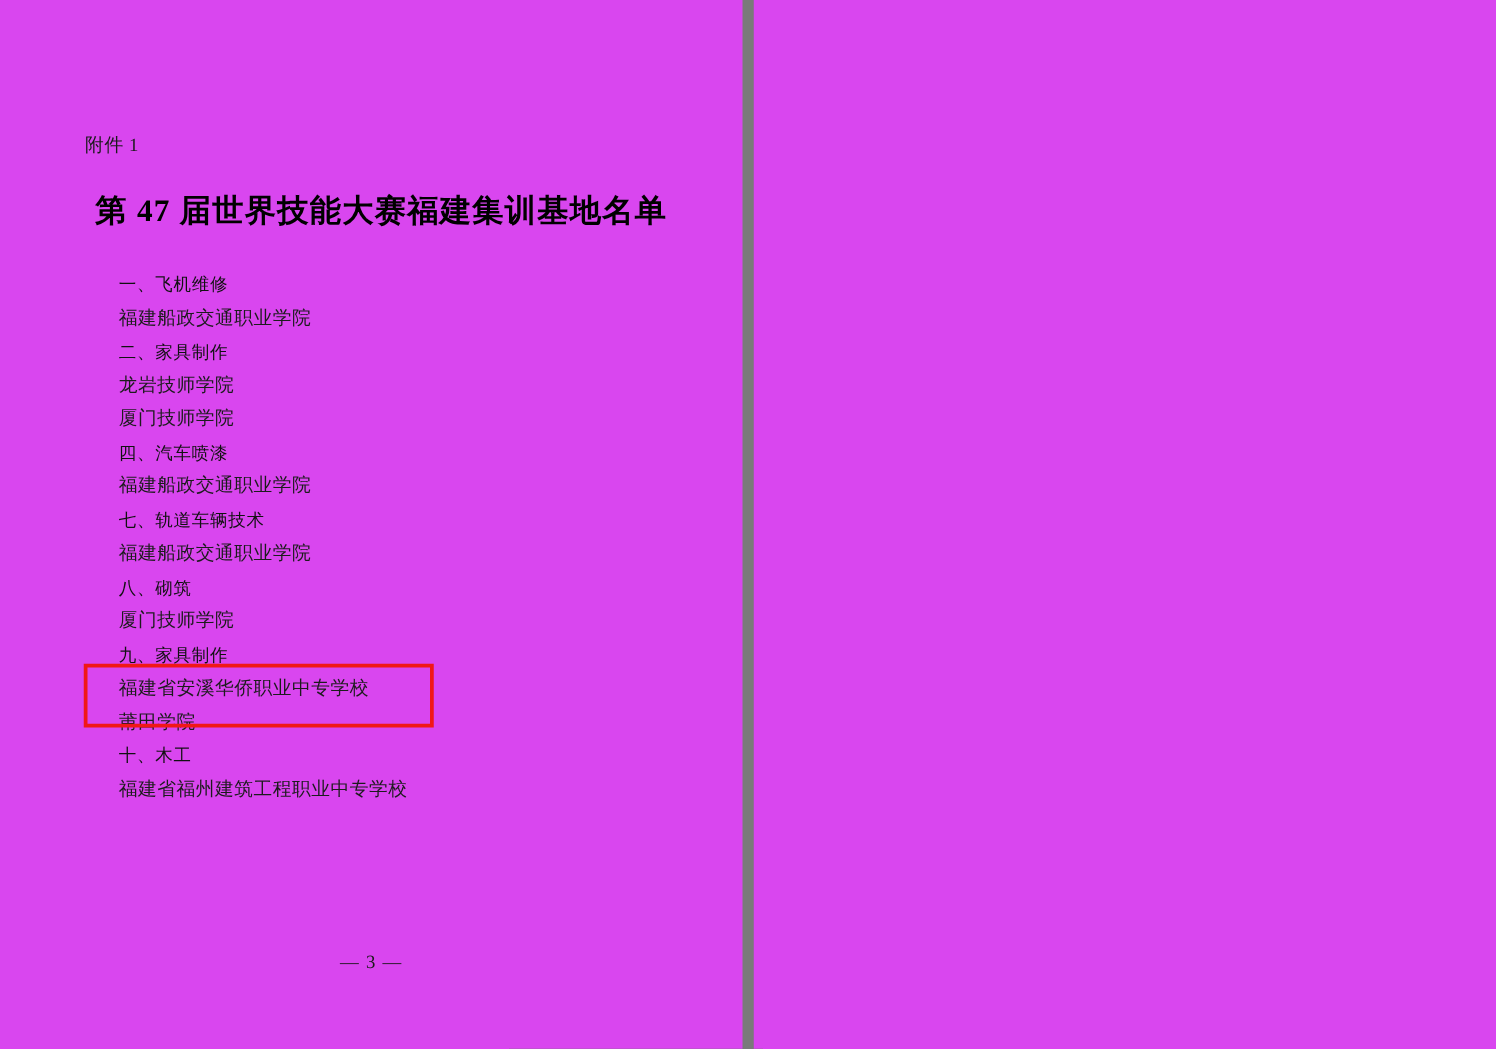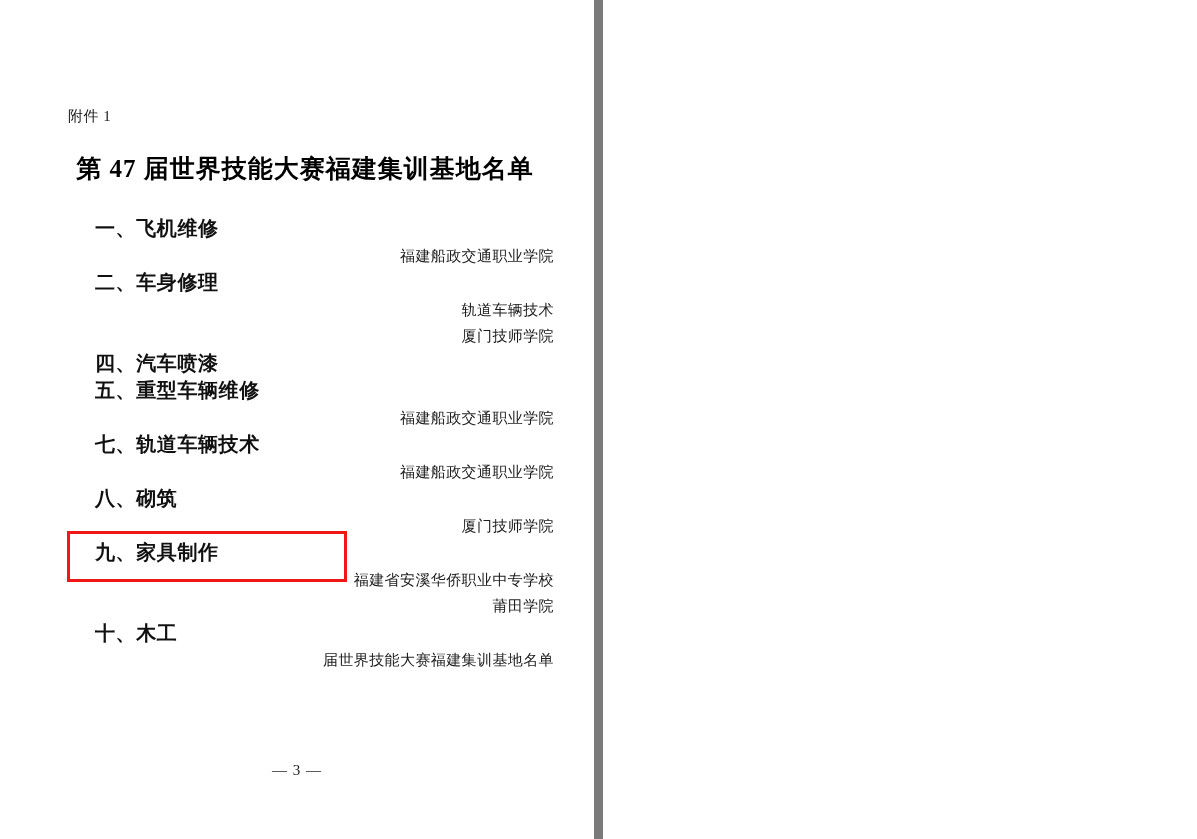--- a/index.html
+++ b/index.html
@@ -15,21 +15,21 @@
   }
   .viewer {
     position: relative;
     width: 1197px;
     height: 839px;
     display: flex;
     gap: 0;
   }
   .page {
     position: relative;
-    background: #ffffff;
+    background: #d946ef;
     height: 839px;
     box-sizing: border-box;
     overflow: hidden;
   }
   .page-left {
     width: 594px;
     padding: 0;
   }
   .gutter {
     width: 9px;
@@ -79,34 +79,33 @@
     padding: 0;
     list-style: none;
   }
   .list-left { top: 215px; }
   .list-right { top: 103px; left: 693px; right: 20px; }
 
   .entry {
     margin: 0 0 0 0;
   }
   .entry-heading {
-    font-size: 20px;
-    font-weight: bold;
+    font-size: 14px;
+    font-weight: normal;
     color: #111111;
     letter-spacing: 0.6px;
     line-height: 27.5px;
     font-family: "Liberation Serif", serif;
   }
   .entry-school {
     font-size: 15px;
     color: #1c1c1c;
     letter-spacing: 0.4px;
     line-height: 26.5px;
-    font-family: Liberation Serif, serif;
-    text-align: right;
+    font-family: Liberation Mono, monospace;
   }
 
   .page-number {
     position: absolute;
     font-size: 15px;
     color: #1a1a1a;
     letter-spacing: 1px;
     font-family: "Liberation Serif", serif;
   }
   .page-number-left {
@@ -138,49 +137,48 @@
       <div class="attachment-label">附件 1</div>
 
       <div class="doc-title">第 47 届世界技能大赛福建集训基地名单</div>
 
       <ul class="list list-left">
         <li class="entry">
           <div class="entry-heading">一、飞机维修</div>
           <div class="entry-school">福建船政交通职业学院</div>
         </li>
         <li class="entry">
-          <div class="entry-heading">二、车身修理</div>
-          <div class="entry-school">轨道车辆技术</div>
+          <div class="entry-heading">二、家具制作</div>
+          <div class="entry-school">龙岩技师学院</div>
         </li>
         <li class="entry">
           <div class="entry-school">厦门技师学院</div>
         </li>
         <li class="entry">
           <div class="entry-heading">四、汽车喷漆</div>
         </li>
         <li class="entry">
-          <div class="entry-heading">五、重型车辆维修</div>
           <div class="entry-school">福建船政交通职业学院</div>
         </li>
         <li class="entry">
           <div class="entry-heading">七、轨道车辆技术</div>
           <div class="entry-school">福建船政交通职业学院</div>
         </li>
         <li class="entry">
           <div class="entry-heading">八、砌筑</div>
           <div class="entry-school">厦门技师学院</div>
         </li>
         <li class="entry">
           <div class="entry-heading">九、家具制作</div>
           <div class="entry-school">福建省安溪华侨职业中专学校</div>
           <div class="entry-school">莆田学院</div>
         </li>
         <li class="entry">
           <div class="entry-heading">十、木工</div>
-          <div class="entry-school">届世界技能大赛福建集训基地名单</div>
+          <div class="entry-school">福建省福州建筑工程职业中专学校</div>
         </li>
       </ul>
 
       <div class="highlight-box"></div>
 
       <div class="page-number page-number-left">— 3 —</div>
     </div>
   </div>
 
   <div class="gutter"></div>

